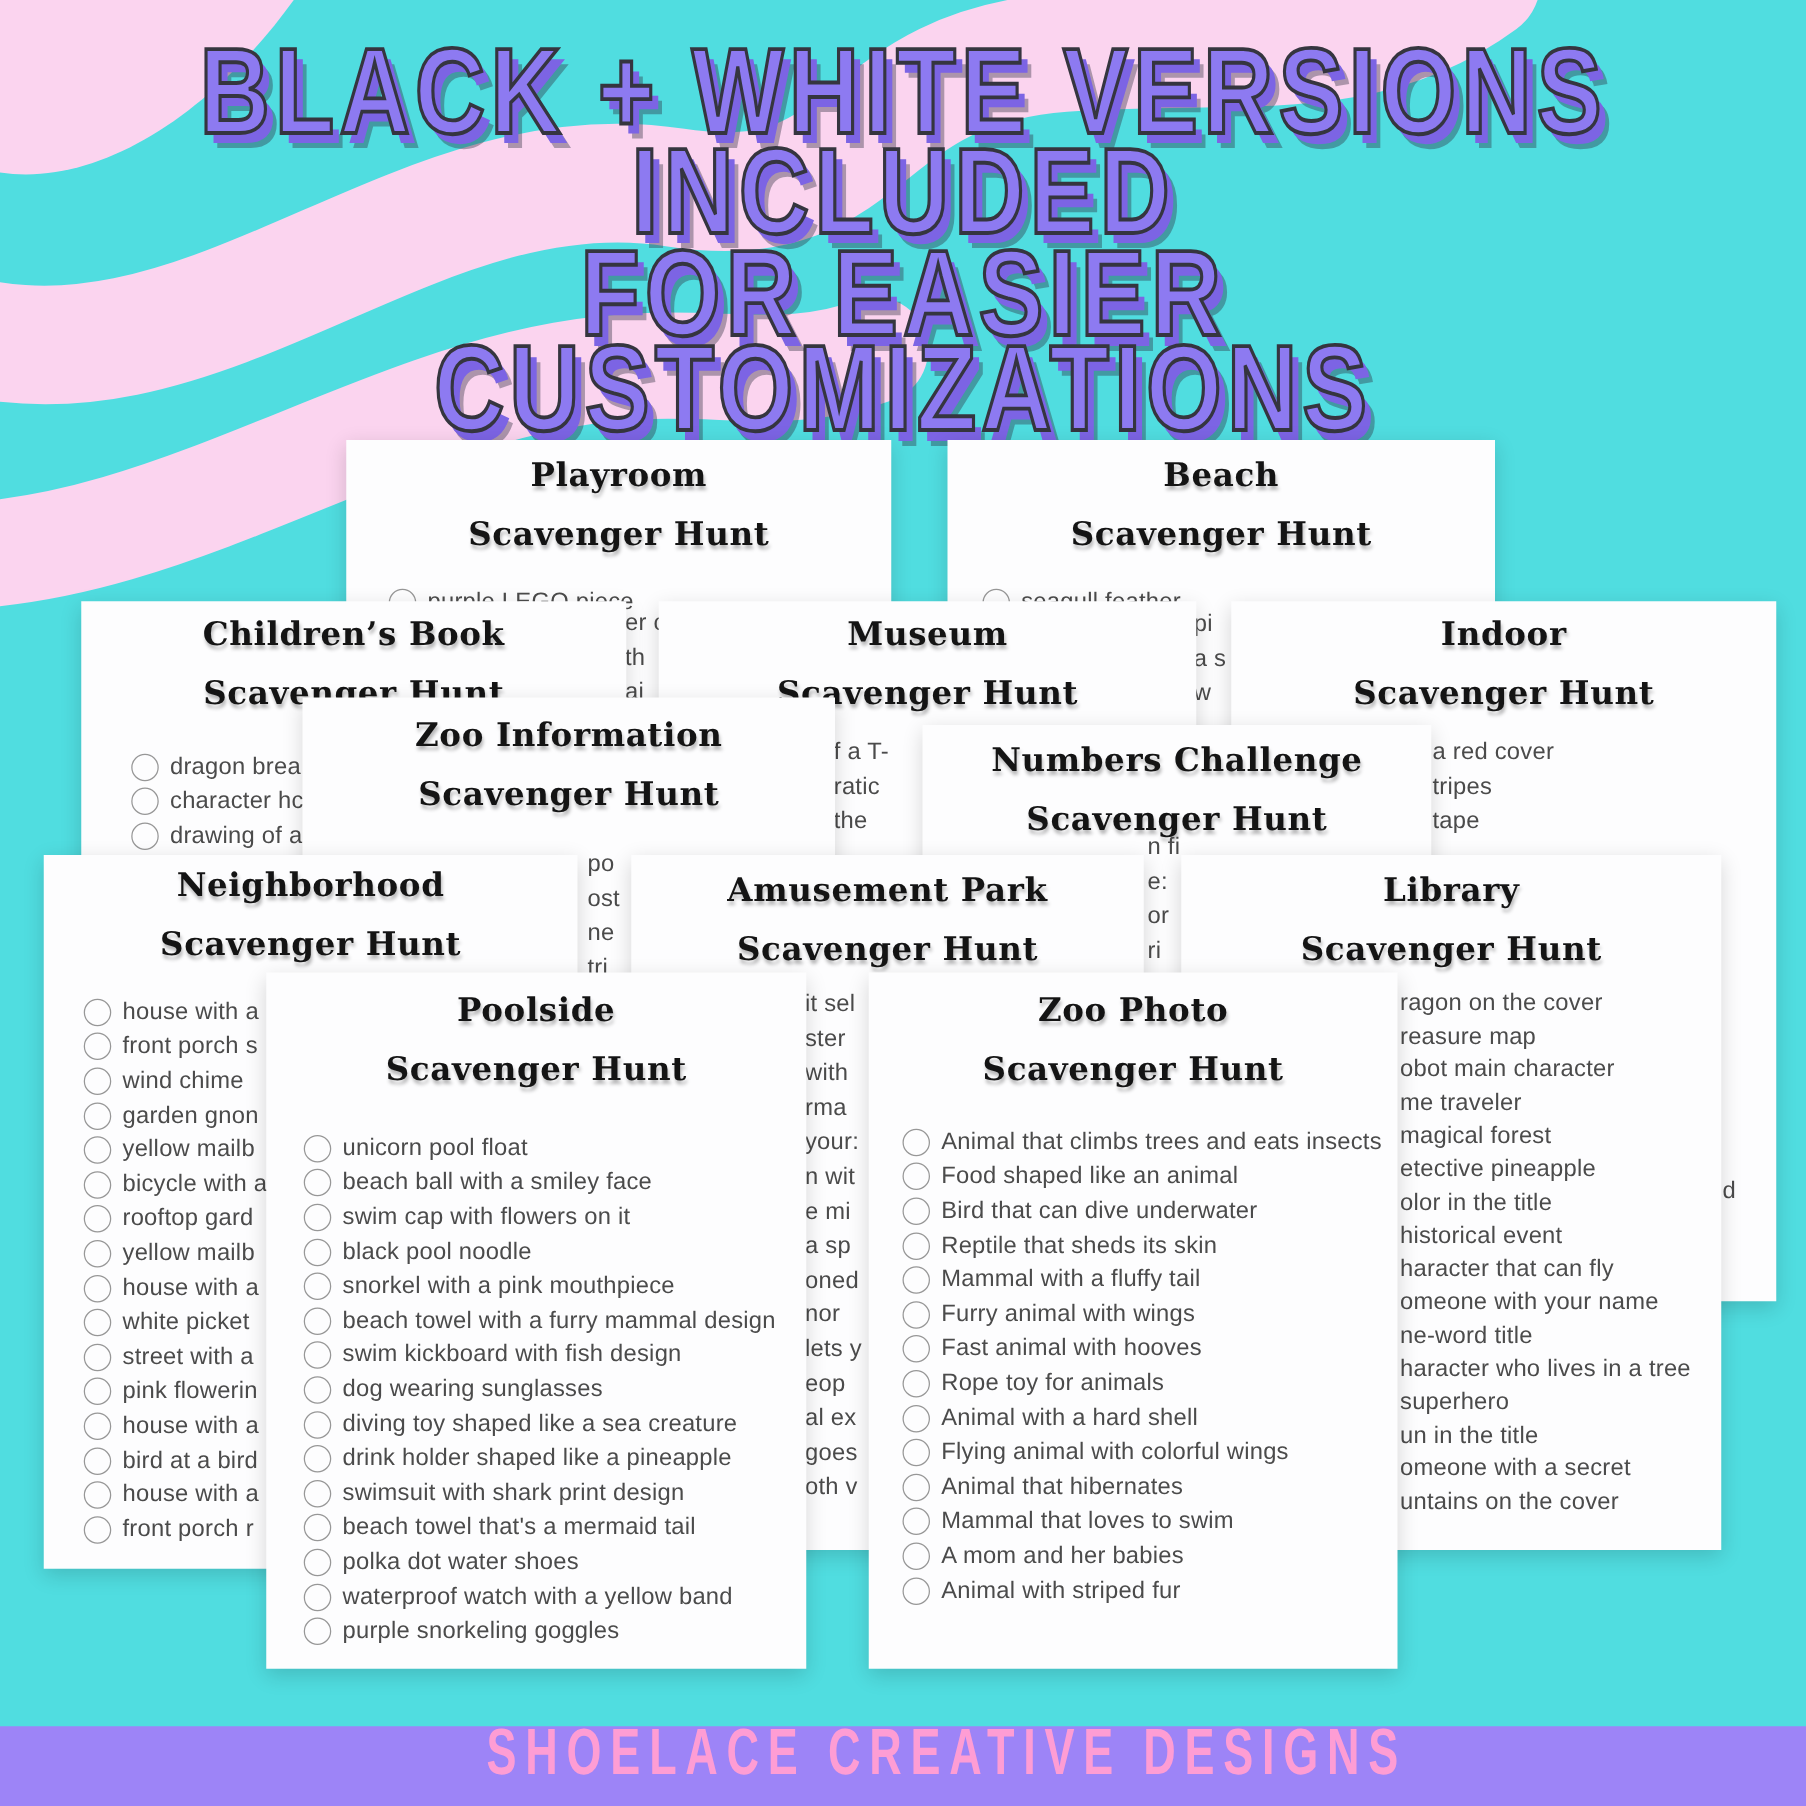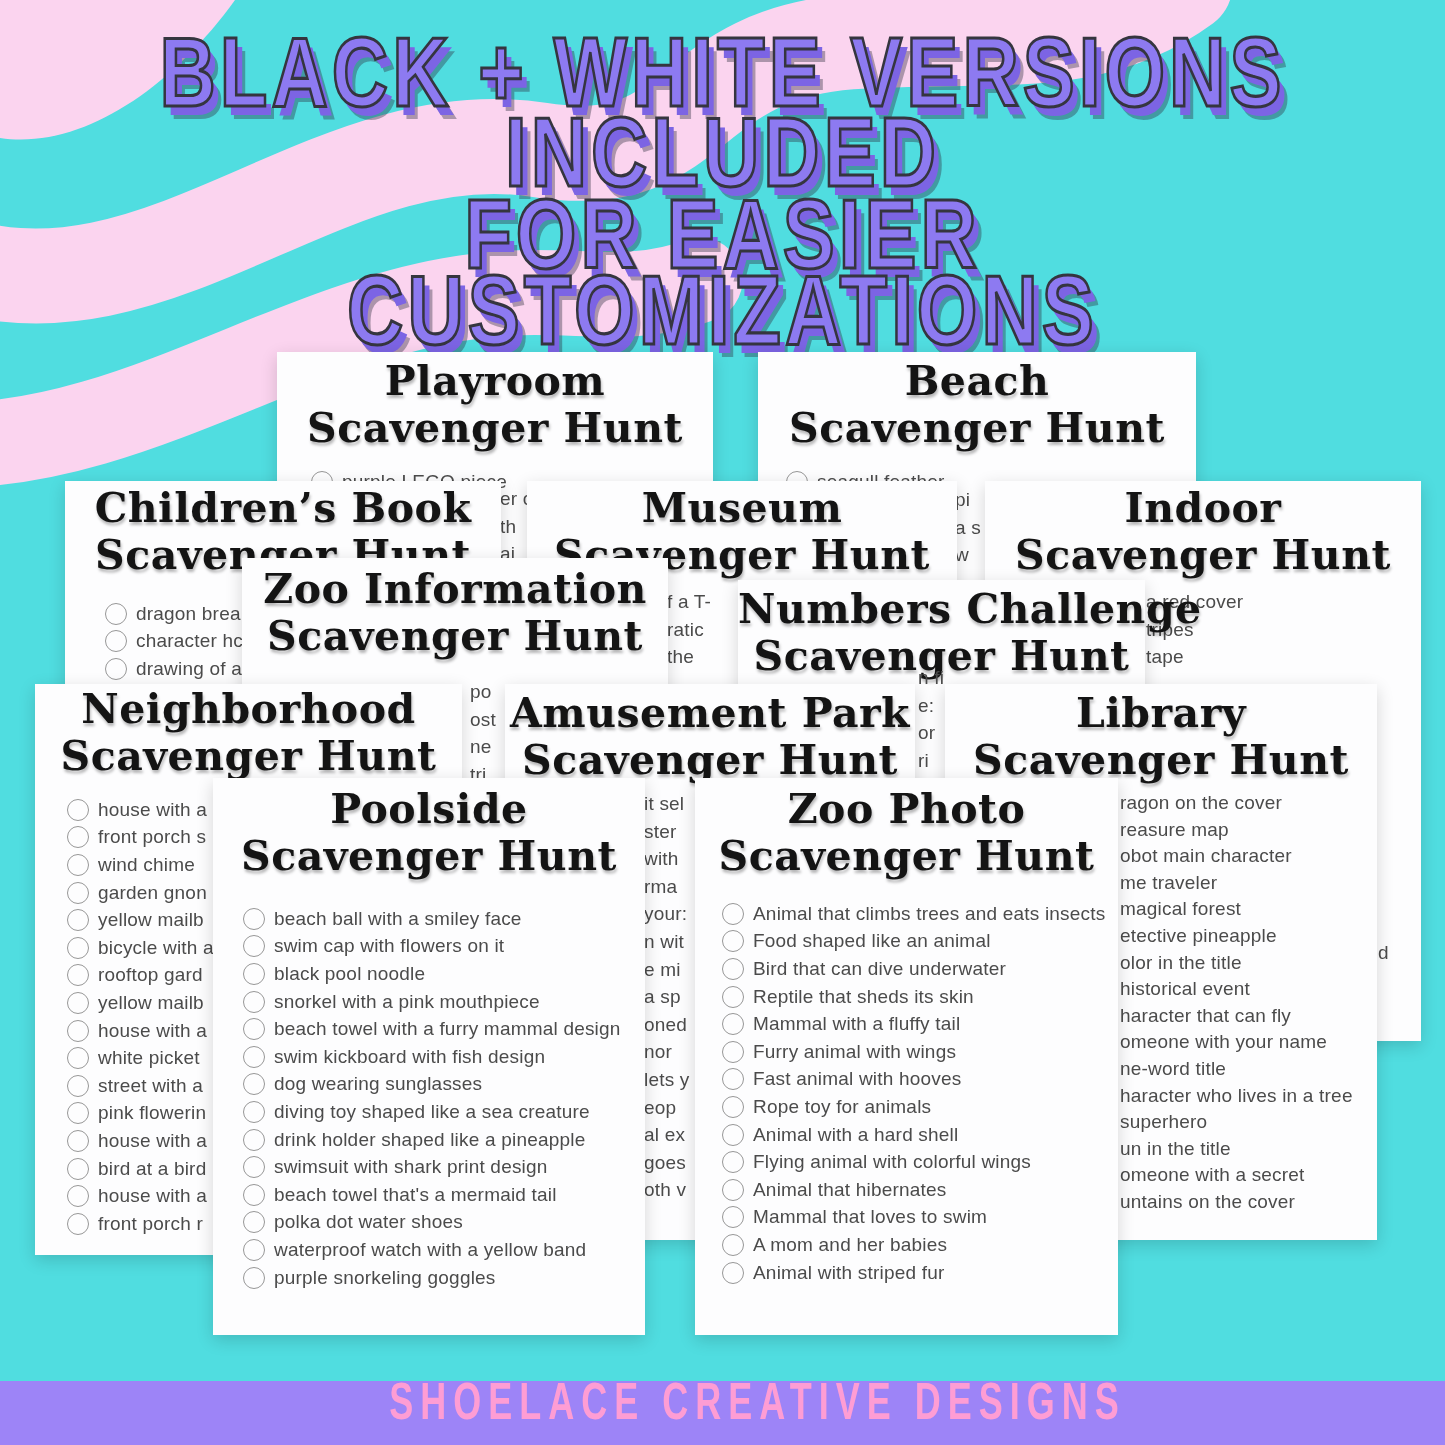--- a/index.html
+++ b/index.html
@@ -15,21 +15,21 @@
            font-size:78px;letter-spacing:4px;color:#8d7af1;
            -webkit-text-stroke:2.5px #35353f;
            text-shadow:6px 7px 0 #7c64e4, 9px 10px 0 rgba(45,45,60,0.38);
            transform:scaleY(1.25);transform-origin:center top;white-space:nowrap;}
   .hl1{top:16px}.hl2{top:96px}.hl3{top:178px}.hl4{top:254px}
 
   
   .card{position:absolute;background:#fdfdfe;box-shadow:0 5px 16px rgba(0,0,0,0.16);}
   .ttl{position:absolute;left:0;right:0;text-align:center;
        font-family:"DejaVu Serif", serif;font-weight:600;color:#141414;
-       font-size:41px;line-height:47px;letter-spacing:0.5px;
+       font-size:26px;line-height:47px;letter-spacing:0.5px;
        text-shadow:1px 3px 3px rgba(0,0,0,0.28);white-space:nowrap;}
   .ttl span{display:block;}
   .items{position:absolute;margin:12px;padding:0;list-style:none;}
   .items li{display:flex;align-items:center;height:27.6px;white-space:nowrap;}
   .cb{display:inline-block;width:20px;height:20px;border:1.6px solid #979797;
       border-radius:50%;margin-right:9px;flex-shrink:0;background:transparent;}
   .it-text,.frag-line{font-family:"Liberation Sans", sans-serif;font-size:19px;
       color:#4b4b4b;letter-spacing:0.2px;}
   .frags{position:absolute;line-height:27.6px;white-space:nowrap;}
   .frag-line{display:block;}
@@ -332,20 +332,24 @@
   </div>
 
   <div class="card c-poolside">
     <div class="ttl">
       <span>Poolside</span>
       <span>Scavenger Hunt</span>
     </div>
     <ul class="items">
         <li>
           <span class="cb"></span>
+          <span class="it-text">unicorn pool float</span>
+        </li>
+        <li>
+          <span class="cb"></span>
           <span class="it-text">beach ball with a smiley face</span>
         </li>
         <li>
           <span class="cb"></span>
           <span class="it-text">swim cap with flowers on it</span>
         </li>
         <li>
           <span class="cb"></span>
           <span class="it-text">black pool noodle</span>
         </li>

